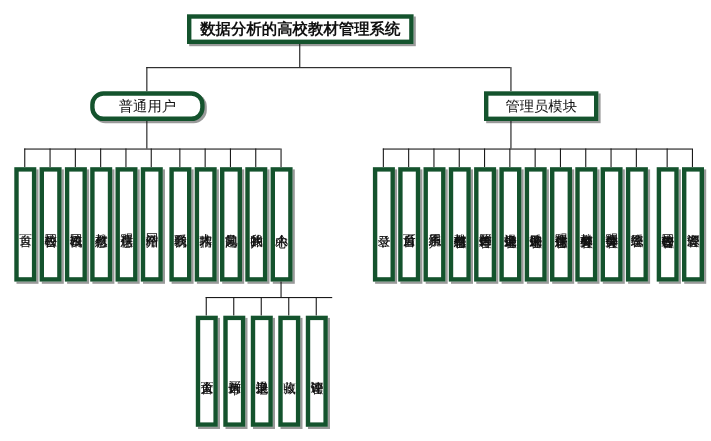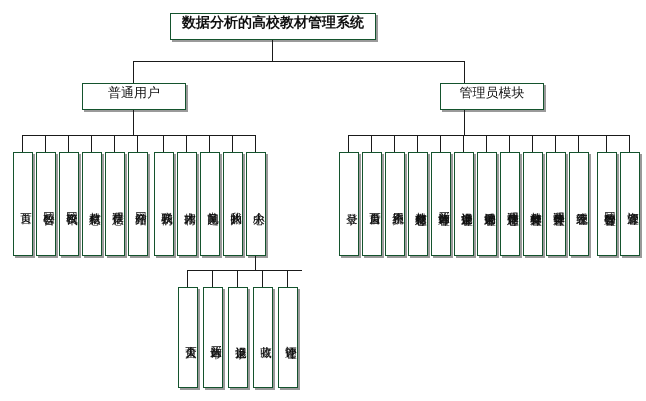--- a/index.html
+++ b/index.html
@@ -14,23 +14,24 @@
     background: #ffffff;
     font-family: "DejaVu Sans", "Liberation Sans", sans-serif;
     overflow: hidden;
   }
 
   
   .node {
     position: absolute;
     box-sizing: border-box;
     background: #ffffff;
-    border: 1px solid #14532d;
+    border: 4px solid #14532d;
     box-shadow: 2px 2px 0 0 #9a9a9a;
     display: flex;
+    align-items: center;
     justify-content: center;
     color: #101010;
   }
 
   
   .node.horiz {
     font-size: 13px;
     letter-spacing: 0px;
     white-space: nowrap;
   }
@@ -67,21 +68,21 @@
     <span>数据分析的高校教材管理系统</span>
   </div>
 
   <div class="ln v" style="left:272px; top:40px; height:21px;"></div>
 
   <div class="ln h" style="left:133px; top:61px; width:331px;"></div>
 
   <div class="ln v" style="left:133px; top:61px; height:22px;"></div>
   <div class="ln v" style="left:464px; top:61px; height:22px;"></div>
 
-  <div class="node horiz" style="left:82px; top:83px; width:104px; height:27px;">
+  <div class="node horiz" style="left:82px; top:83px; width:104px; height:27px;border-radius:12px;">
     <span>普通用户</span>
   </div>
 
   <div class="ln v" style="left:133px; top:110px; height:25px;"></div>
   <div class="ln h" style="left:22px; top:135px; width:233px;"></div>
 
   <div class="ln v" style="left:22px;  top:135px; height:17px;"></div>
   <div class="ln v" style="left:45px;  top:135px; height:17px;"></div>
   <div class="ln v" style="left:68px;  top:135px; height:17px;"></div>
   <div class="ln v" style="left:91px;  top:135px; height:17px;"></div>

